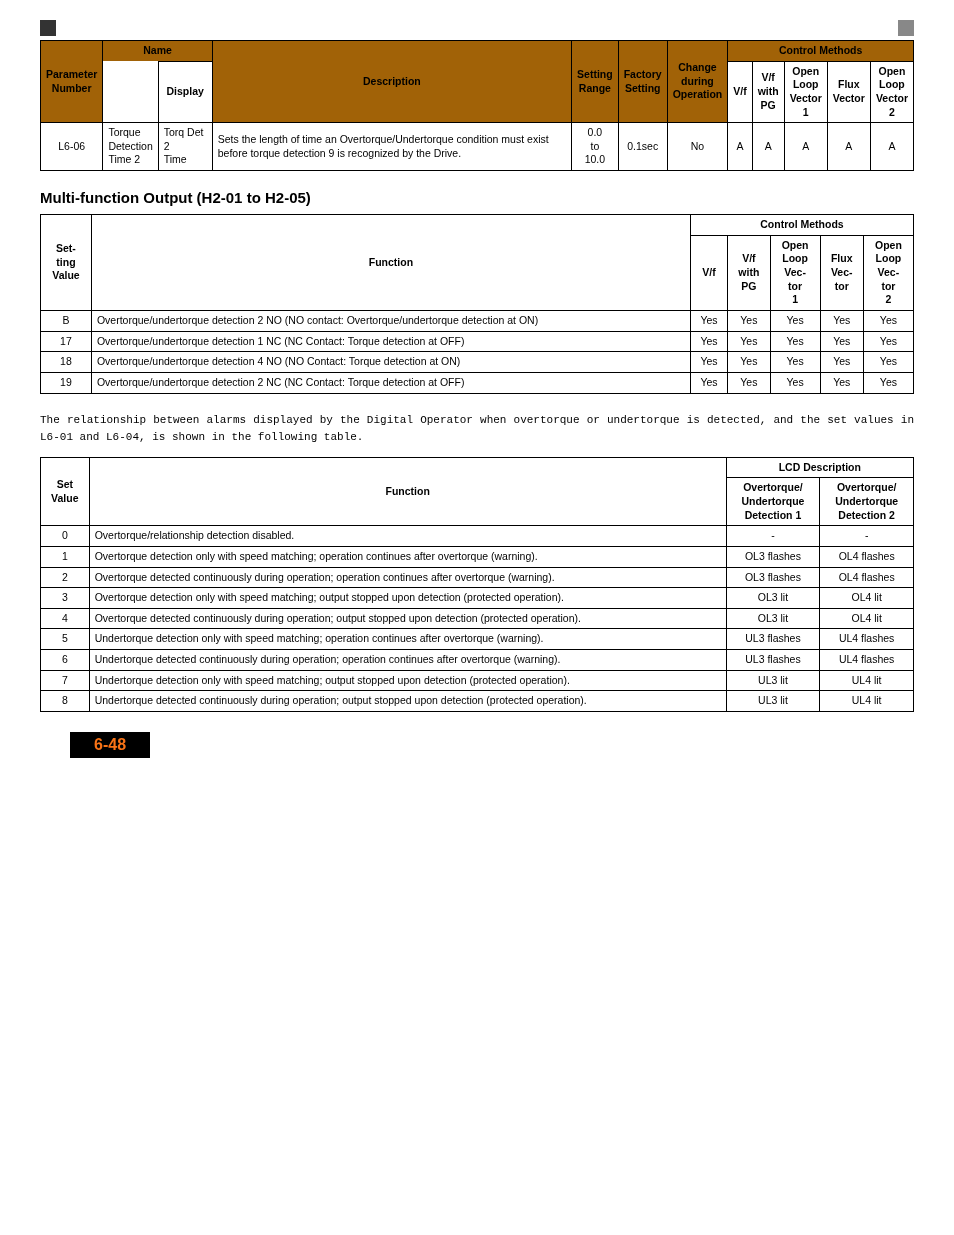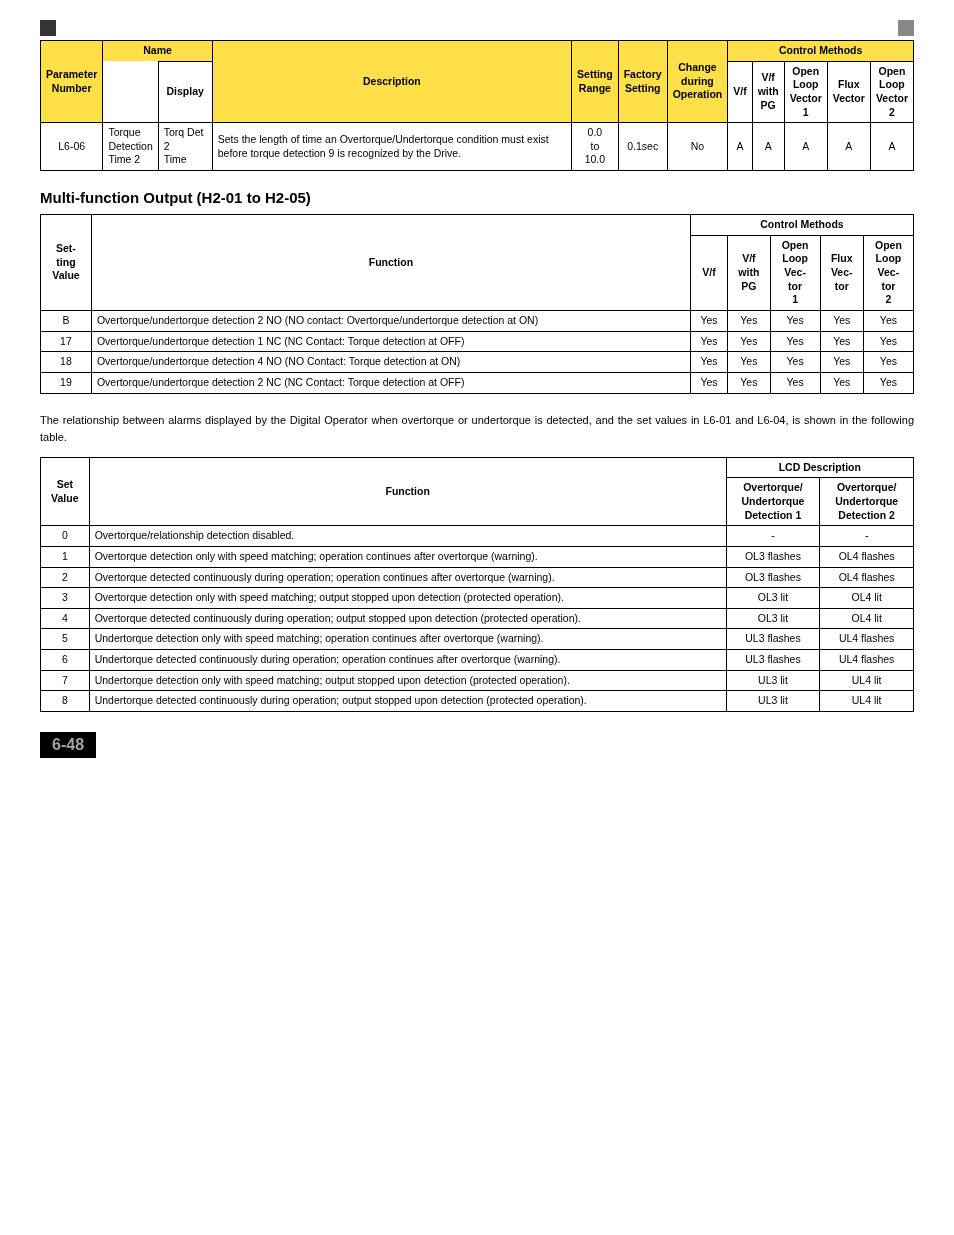--- a/index.html
+++ b/index.html
@@ -41,36 +41,38 @@
       height: 10px;
       background: #000;
       margin-right: 4px;
       vertical-align: middle;
     }
     .description-para {
       font-size: 11px;
       line-height: 1.6;
       text-align: justify;
       margin-bottom: 10px;
+      font-family: Liberation Mono, monospace;
     }
     .page-footer {
       display: flex;
       align-items: center;
       margin-top: 20px;
     }
     .page-number-box {
       background: #000;
-      color: #a3a3a3;
+      color: #f97316;
       font-size: 16px;
       font-weight: bold;
-      padding: 4px 12px;
+      padding: 4px 24px;
       display: inline-block;
+      margin-left: 30px;
     }
     .name-row th {
-      background: #fde047;
+      background: #a16207;
     }
     .page-wrapper {
       position: relative;
     }
     .corner-marks {
       position: relative;
       height: 10px;
       margin-bottom: 10px;
     }
     .corner-top-right {

